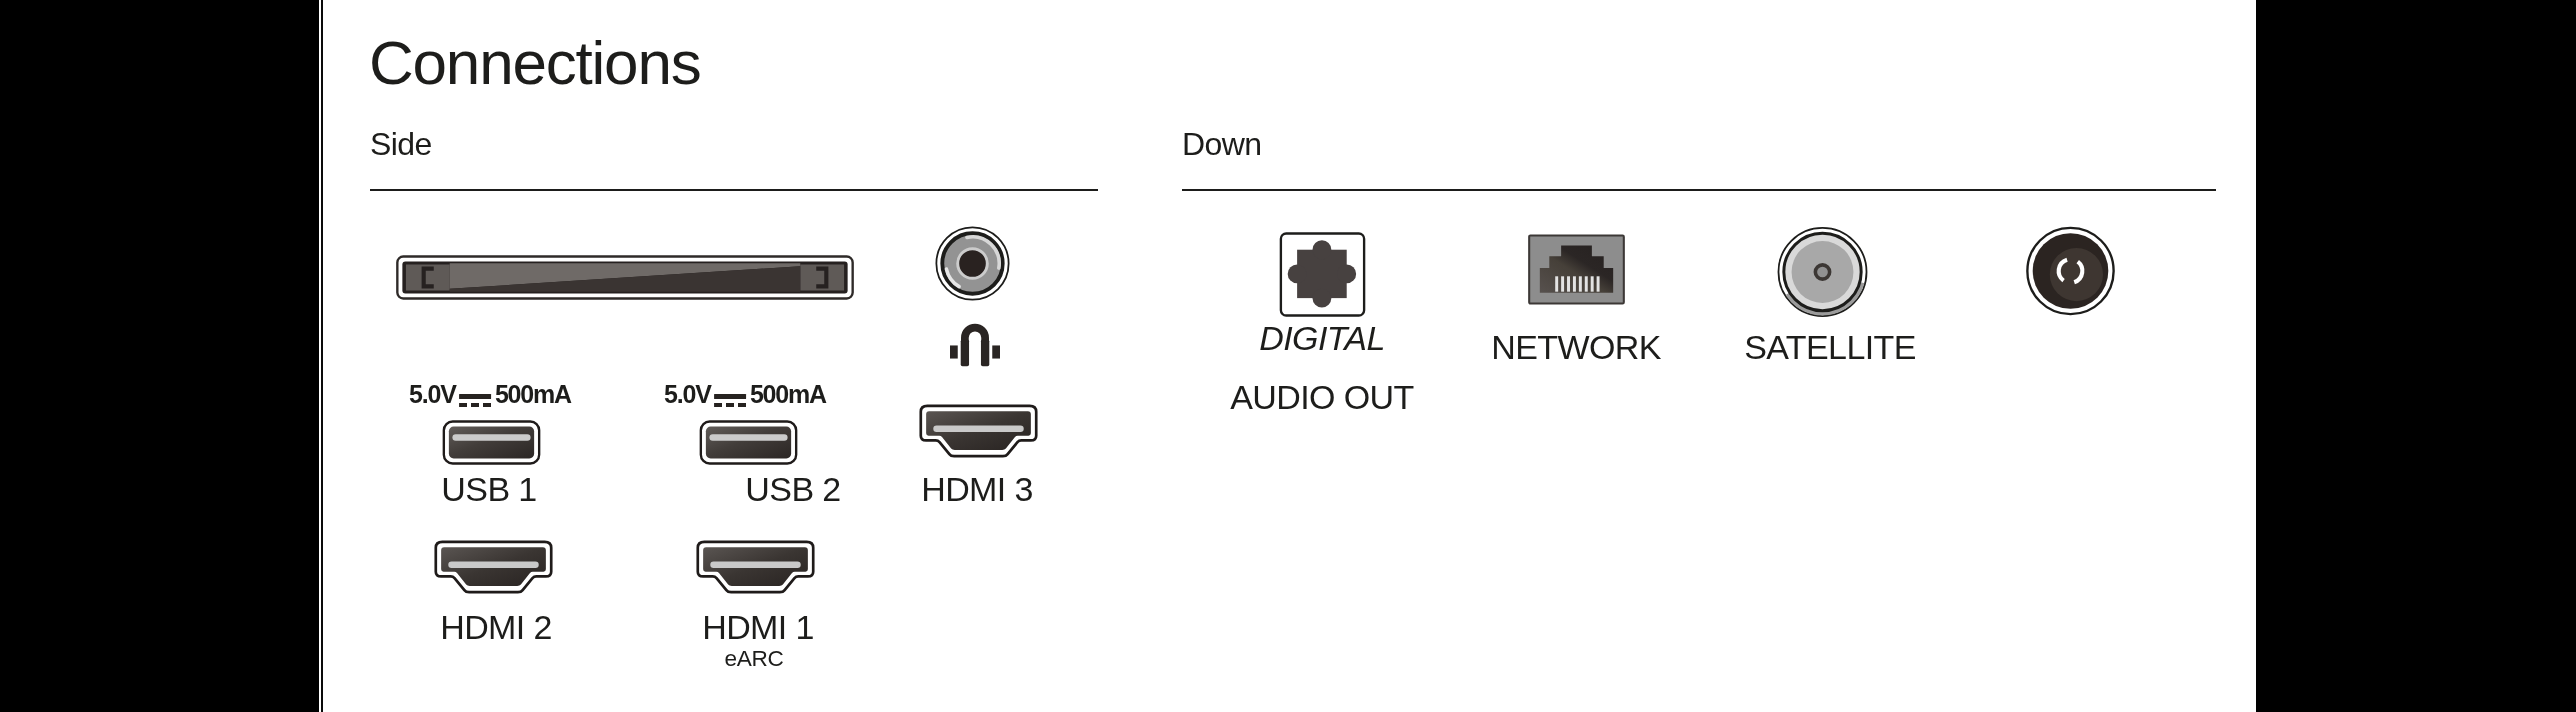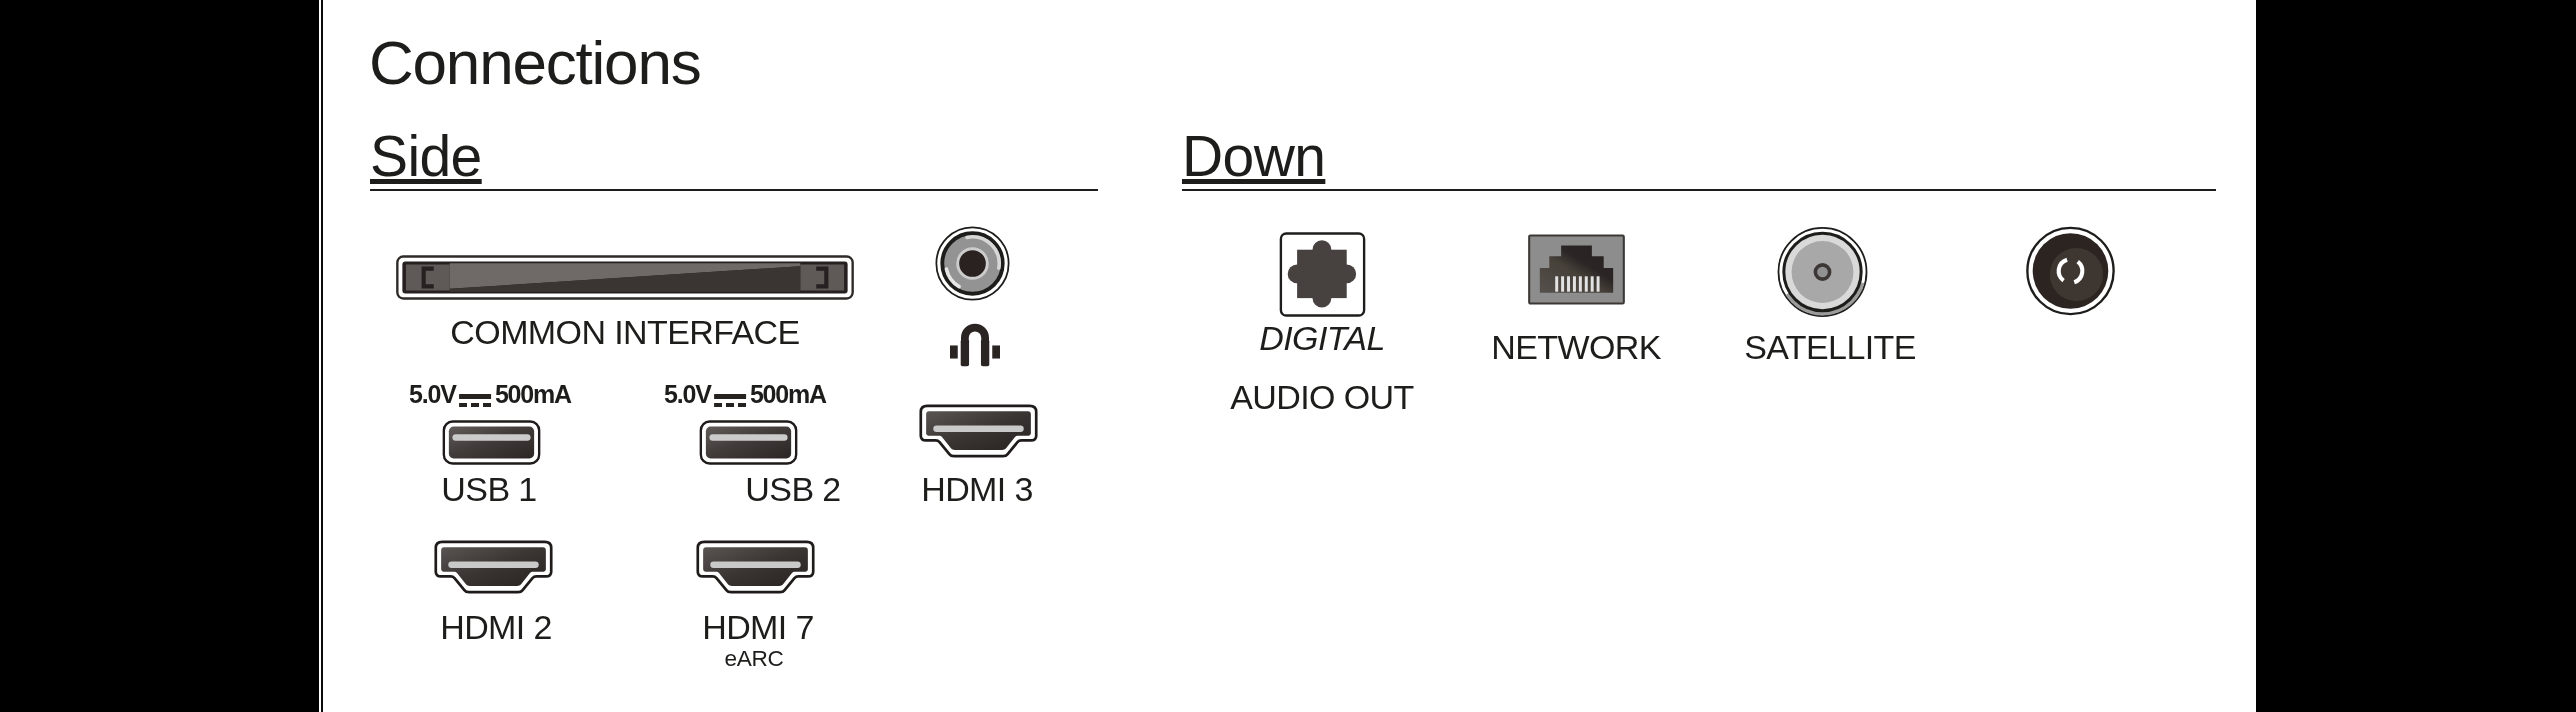--- a/index.html
+++ b/index.html
@@ -8,21 +8,21 @@
     background:#ffffff;
     font-family:"Liberation Sans","DejaVu Sans",sans-serif;
     color:#1d1d1b;
   }
   .abs{position:absolute;}
   .black-band{position:absolute;top:0;height:712px;background:#000;}
   .band-left{left:0;width:319px;}
   .band-right{left:2256px;width:320px;}
   .page-rule{position:absolute;top:0;left:321px;width:1.8px;height:712px;background:#0a0a0a;}
   .page-title{font-size:62px;font-weight:400;letter-spacing:-1.2px;line-height:1;white-space:nowrap;}
-  .section-heading{font-size:57px;font-weight:400;letter-spacing:-0.6px;line-height:1;white-space:nowrap;text-decoration:underline;}
+  .section-heading{font-size:32px;font-weight:400;letter-spacing:-0.6px;line-height:1;white-space:nowrap;}
   .rule{position:absolute;height:2.4px;background:#1d1d1b;}
   .plabel{font-size:25px;font-weight:700;letter-spacing:-1.2px;line-height:1;white-space:nowrap;
           transform:translateX(-50%);display:flex;align-items:flex-end;}
   .port-label{font-size:34px;font-weight:400;letter-spacing:-0.6px;line-height:1.12;white-space:nowrap;
               transform:translateX(-50%);text-align:center;}
   .sub-label{font-size:22.6px;font-weight:400;letter-spacing:-0.3px;line-height:1;white-space:nowrap;
              transform:translateX(-50%);}
   
   .dc{display:inline-block;width:32px;margin:0 3.6px;vertical-align:middle;}
   .dc .dc-top{display:block;height:4.2px;background:#262220;border-radius:0.6px;}
@@ -78,21 +78,20 @@
   <svg class="abs" style="left:395px;top:255px;" width="460" height="45" viewBox="0 0 774 76">
     <rect x="2.5" y="2.5" width="769" height="71" rx="10" fill="#ffffff" stroke="#2e2a28" stroke-width="4"></rect>
     <rect x="11" y="11" width="752" height="54" rx="5" fill="#262120"></rect>
     <rect x="17" y="16" width="74" height="44" fill="#5f5a57"></rect>
     <rect x="683" y="16" width="74" height="44" fill="#5f5a57"></rect>
     <polygon points="91,14 683,14 683,19 91,57" fill="#6f6a67"></polygon>
     <polygon points="91,57 683,19 683,62 91,62" fill="#3a3432"></polygon>
     <path d="M64,23 H47 V53 H64" fill="none" stroke="#262120" stroke-width="7"></path>
     <path d="M710,23 H727 V53 H710" fill="none" stroke="#262120" stroke-width="7"></path>
   </svg>
-  <div class="abs port-label" style="left:625px;top:313px;">COMMON INTERFACE</div>
 
   <svg class="abs" style="left:934px;top:225px;" width="77" height="77" viewBox="0 0 130 130">
     <circle cx="65" cy="65" r="61" fill="#ffffff" stroke="#1d1d1b" stroke-width="3"></circle>
     <circle cx="65" cy="65" r="51" fill="#939393" stroke="#1d1d1b" stroke-width="6.5"></circle>
     <path d="M55.6,21 A45,45 0 0 1 109.4,72.8" fill="none" stroke="#d7d7d7" stroke-width="6" stroke-linecap="round"></path>
     <path d="M42.5,104 A45,45 0 0 1 21,74.4" fill="none" stroke="#e6e6e6" stroke-width="6" stroke-linecap="round"></path>
     <circle cx="65" cy="65" r="25" fill="#292220" stroke="#cccccc" stroke-width="5"></circle>
   </svg>
 
   <svg class="abs" style="left:950px;top:312px;" width="50" height="55" viewBox="0 0 84 92">
@@ -136,21 +135,21 @@
   <div class="abs port-label" style="left:977px;top:470px;">HDMI 3</div>
 
   <svg class="abs" style="left:434px;top:540px;" width="119" height="55" viewBox="0 0 200 92">
       <use href="#hdmiShape"></use>
     </svg>
   <svg class="abs" style="left:696px;top:540px;" width="119" height="55" viewBox="0 0 200 92">
       <use href="#hdmiShape"></use>
     </svg>
 
   <div class="abs port-label" style="left:496px;top:608px;">HDMI 2</div>
-  <div class="abs port-label" style="left:758px;top:608px;">HDMI 7</div>
+  <div class="abs port-label" style="left:758px;top:608px;">HDMI 1</div>
   <div class="abs sub-label" style="left:754px;top:648px;">eARC</div>
 
   <div class="abs section-heading" style="left:1182px;top:128px;">Down</div>
   <div class="rule" style="left:1182px;top:189px;width:1034px;"></div>
 
   <svg class="abs" style="left:1279px;top:232px;" width="87" height="85" viewBox="0 0 146 144">
     <rect x="2.5" y="2.5" width="141" height="139" rx="9" fill="#ffffff" stroke="#1d1d1b" stroke-width="4"></rect>
     <g fill="#474140">
       <rect x="30" y="30" width="84" height="82"></rect>
       <circle cx="72" cy="30" r="16"></circle>

